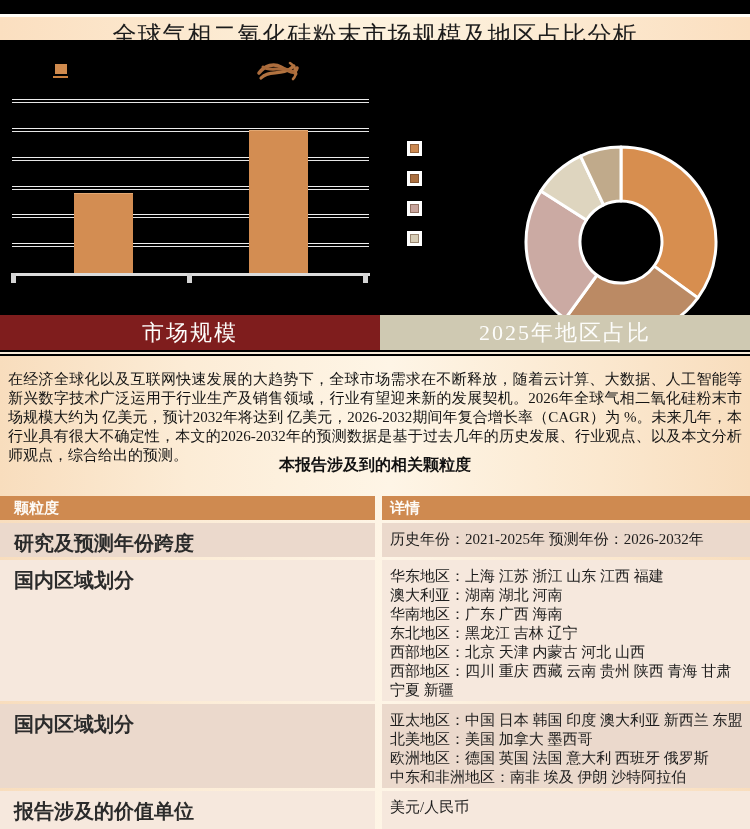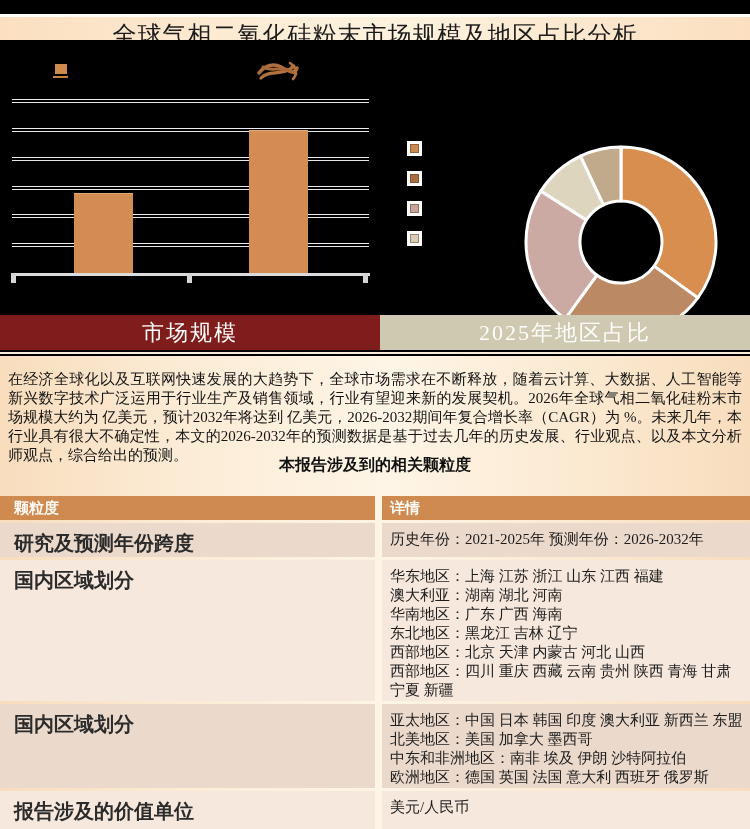--- a/index.html
+++ b/index.html
@@ -175,22 +175,22 @@
             <div class="detail-line">西部地区：北京 天津 内蒙古 河北 山西</div>
             <div class="detail-line">西部地区：四川 重庆 西藏 云南 贵州 陕西 青海 甘肃</div>
             <div class="detail-line">宁夏 新疆</div>
           </div>
         </div>
         <div class="t-row row-a" style="min-height: 84px;">
           <div class="t-cell-l"><span class="t-label">国内区域划分</span></div>
           <div class="t-cell-r">
             <div class="detail-line">亚太地区：中国 日本 韩国 印度 澳大利亚 新西兰 东盟</div>
             <div class="detail-line">北美地区：美国 加拿大 墨西哥</div>
+            <div class="detail-line">欧洲地区：德国 英国 法国 意大利 西班牙 俄罗斯</div>
             <div class="detail-line">中东和非洲地区：南非 埃及 伊朗 沙特阿拉伯</div>
-            <div class="detail-line">欧洲地区：德国 英国 法国 意大利 西班牙 俄罗斯</div>
           </div>
         </div>
         <div class="t-row row-b" style="min-height: 45px;">
           <div class="t-cell-l"><span class="t-label">报告涉及的价值单位</span></div>
           <div class="t-cell-r">
             <div class="detail-line">美元/人民币</div>
           </div>
         </div>
       </div>
   </div>

